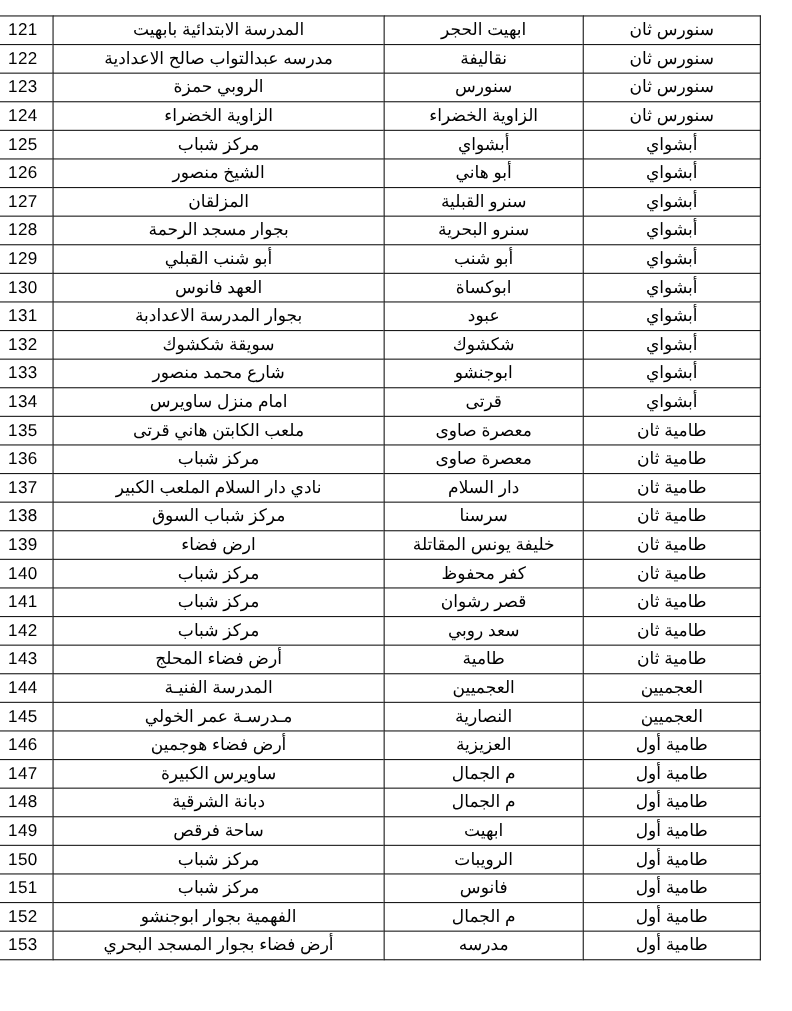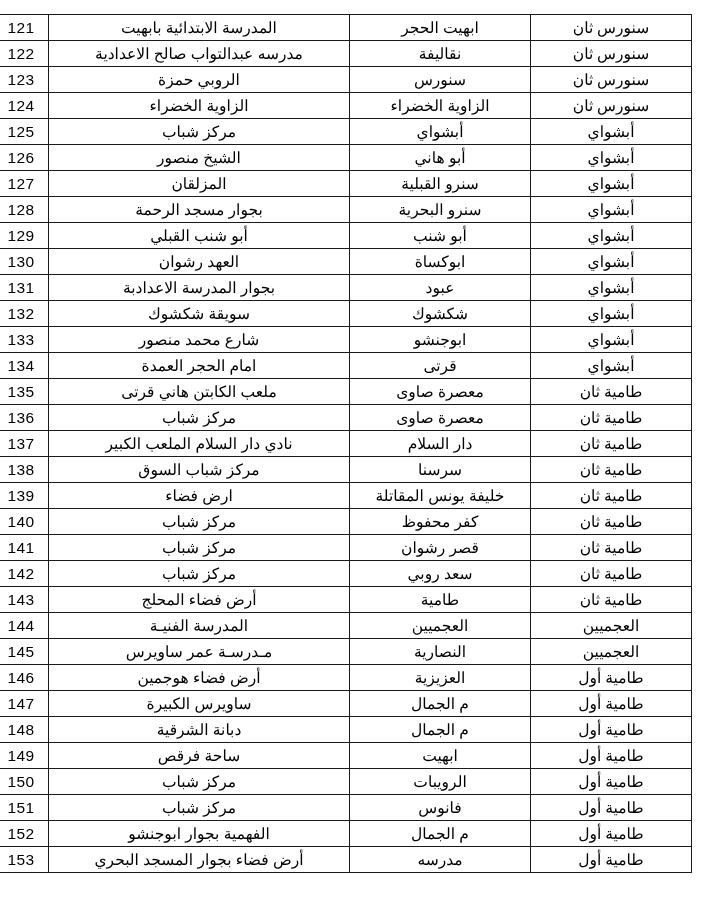--- a/index.html
+++ b/index.html
@@ -51,21 +51,20 @@
     margin-top: 24px;
   }
   td.col-village {
     width: 172px;
     margin-top: 28px;
   }
   td.col-markaz {
     width: 152px;
     text-align: right;
     padding-right: 10px;
-    font-family: Liberation Serif, serif;
   }
 </style>
 </head>
 <body>
 
 <div class="page">
   <table class="data-table">
     <tbody>
         <tr>
           <td class="col-markaz">سنورس ثان</td>
@@ -117,21 +116,21 @@
         </tr>
         <tr>
           <td class="col-markaz">أبشواي</td>
           <td class="col-village">أبو شنب</td>
           <td class="col-place">أبو شنب القبلي</td>
           <td class="col-num">129</td>
         </tr>
         <tr>
           <td class="col-markaz">أبشواي</td>
           <td class="col-village">ابوكساة</td>
-          <td class="col-place">العهد رشوان</td>
+          <td class="col-place">العهد فانوس</td>
           <td class="col-num">130</td>
         </tr>
         <tr>
           <td class="col-markaz">أبشواي</td>
           <td class="col-village">عبود</td>
           <td class="col-place">بجوار المدرسة الاعدادبة</td>
           <td class="col-num">131</td>
         </tr>
         <tr>
           <td class="col-markaz">أبشواي</td>
@@ -141,21 +140,21 @@
         </tr>
         <tr>
           <td class="col-markaz">أبشواي</td>
           <td class="col-village">ابوجنشو</td>
           <td class="col-place">شارع محمد منصور</td>
           <td class="col-num">133</td>
         </tr>
         <tr>
           <td class="col-markaz">أبشواي</td>
           <td class="col-village">قرتى</td>
-          <td class="col-place">امام الحجر العمدة</td>
+          <td class="col-place">امام منزل ساويرس</td>
           <td class="col-num">134</td>
         </tr>
         <tr>
           <td class="col-markaz">طامية ثان</td>
           <td class="col-village">معصرة صاوى</td>
           <td class="col-place">ملعب الكابتن هاني قرتى</td>
           <td class="col-num">135</td>
         </tr>
         <tr>
           <td class="col-markaz">طامية ثان</td>
@@ -207,21 +206,21 @@
         </tr>
         <tr>
           <td class="col-markaz">العجميين</td>
           <td class="col-village">العجميين</td>
           <td class="col-place">المدرسة الفنيـة</td>
           <td class="col-num">144</td>
         </tr>
         <tr>
           <td class="col-markaz">العجميين</td>
           <td class="col-village">النصارية</td>
-          <td class="col-place">مـدرسـة عمر ساويرس</td>
+          <td class="col-place">مـدرسـة عمر الخولي</td>
           <td class="col-num">145</td>
         </tr>
         <tr>
           <td class="col-markaz">طامية أول</td>
           <td class="col-village">العزيزية</td>
           <td class="col-place">أرض فضاء هوجمين</td>
           <td class="col-num">146</td>
         </tr>
         <tr>
           <td class="col-markaz">طامية أول</td>

